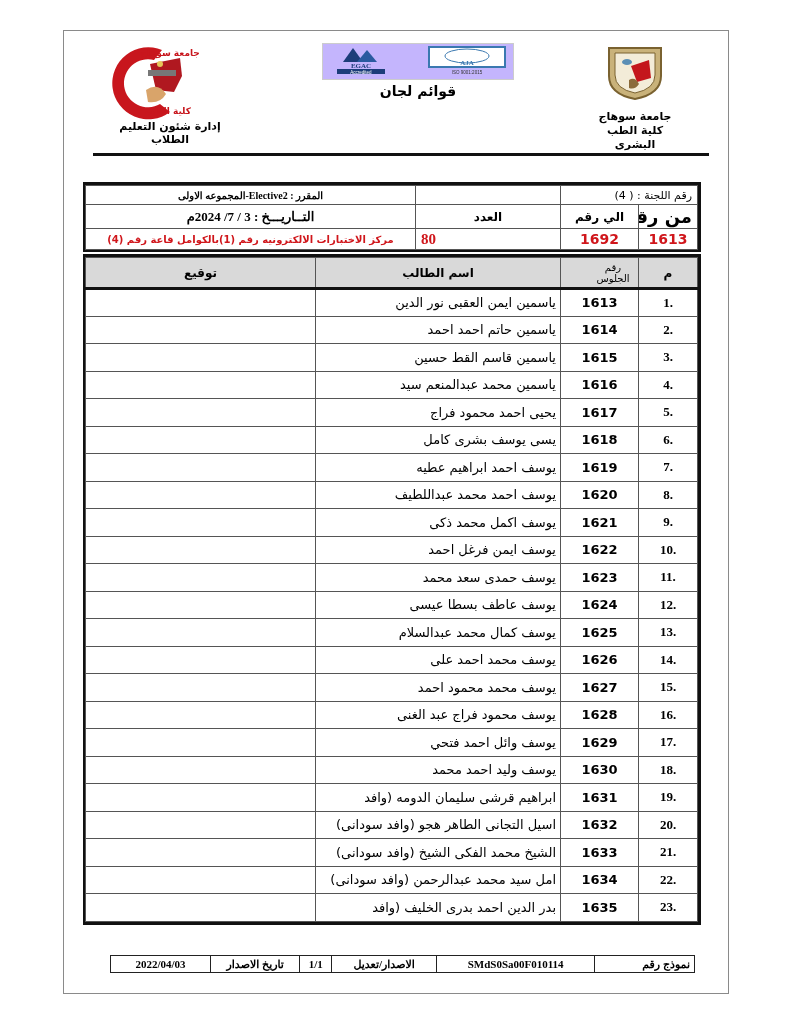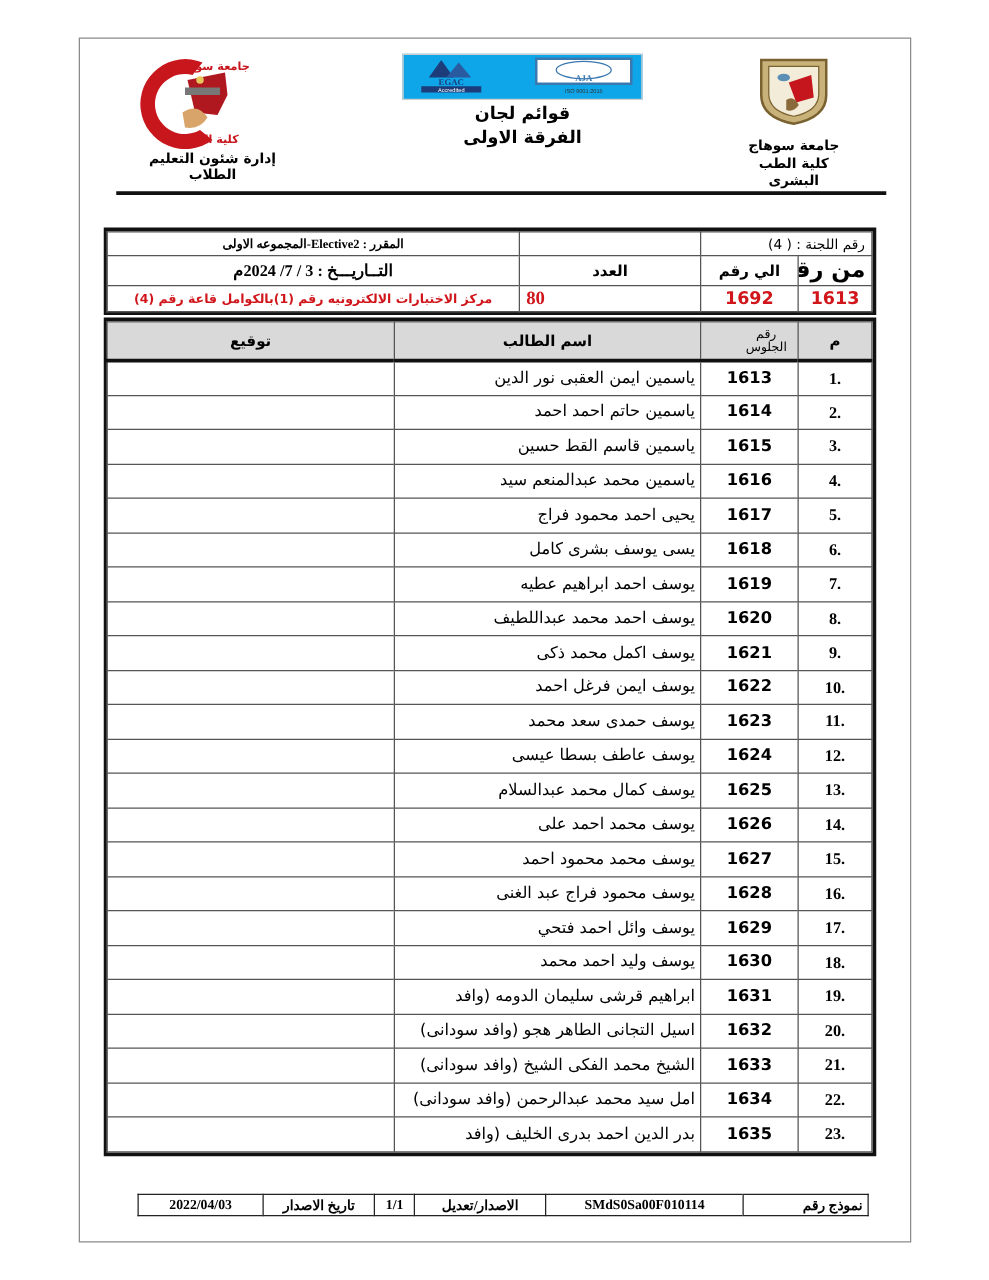--- a/index.html
+++ b/index.html
@@ -4,21 +4,21 @@
 <style>
   * { box-sizing: border-box; margin: 0; padding: 0; }
   html, body { width: 791px; height: 1024px; background: #ffffff; overflow: hidden; }
   body { position: relative; font-family: "DejaVu Sans", sans-serif; color: #000; }
 
   .page-frame { position: absolute; left: 63px; top: 30px; width: 666px; height: 964px; border: 1.5px solid #8a8a8a; }
 
   
   .logo-left { position: absolute; left: 100px; top: 42px; width: 100px; height: 78px; }
   .logo-right { position: absolute; left: 603px; top: 42px; width: 64px; height: 58px; }
-  .accred { position: absolute; left: 322px; top: 43px; width: 192px; height: 37px; border: 1px solid #ccc; background: #0ea5e9; }
+  .accred { position: absolute; left: 322px; top: 43px; width: 192px; height: 37px; border: 1px solid #ccc; background: #c4b5fd; }
   .dept-text { position: absolute; left: 100px; top: 120px; width: 140px; text-align: center; font-size: 11px; font-weight: bold; direction: rtl; }
   .uni-text { position: absolute; left: 585px; top: 110px; width: 100px; text-align: center; font-size: 11px; font-weight: bold; direction: rtl; line-height: 14px; }
   .title-block { position: absolute; left: 300px; top: 82px; width: 236px; text-align: center; direction: rtl; font-weight: bold; font-size: 14px; line-height: 19px; }
   .header-rule { position: absolute; left: 93px; top: 153px; width: 616px; height: 3px; background: #111; }
 
   
   .info { position: absolute; left: 83px; top: 182px; width: 618px; height: 70px; border: 3px solid #111; border-bottom-width: 3px; direction: rtl; }
   .info table { width: 100%; height: 100%; border-collapse: collapse; table-layout: fixed; }
   .info td { border: 1px solid #555; padding: 0 5px; white-space: nowrap; overflow: hidden; }
   .red { color: #d0161b; font-weight: bold; }
@@ -78,21 +78,20 @@
   </svg>
 </div>
 
 <div class="dept-text">إدارة شئون التعليم الطلاب</div>
 <div class="uni-text">
   <div>جامعة سوهاج</div>
   <div>كلية الطب البشرى</div>
 </div>
 <div class="title-block">
   <div>قوائم لجان</div>
-  <div>الفرقة الاولى</div>
 </div>
 <div class="header-rule"></div>
 
 <div class="info">
   <table>
     <colgroup>
       <col style="width:59px">
         <col style="width:78px">
         <col style="width:145px">
         <col style="width:330px">

